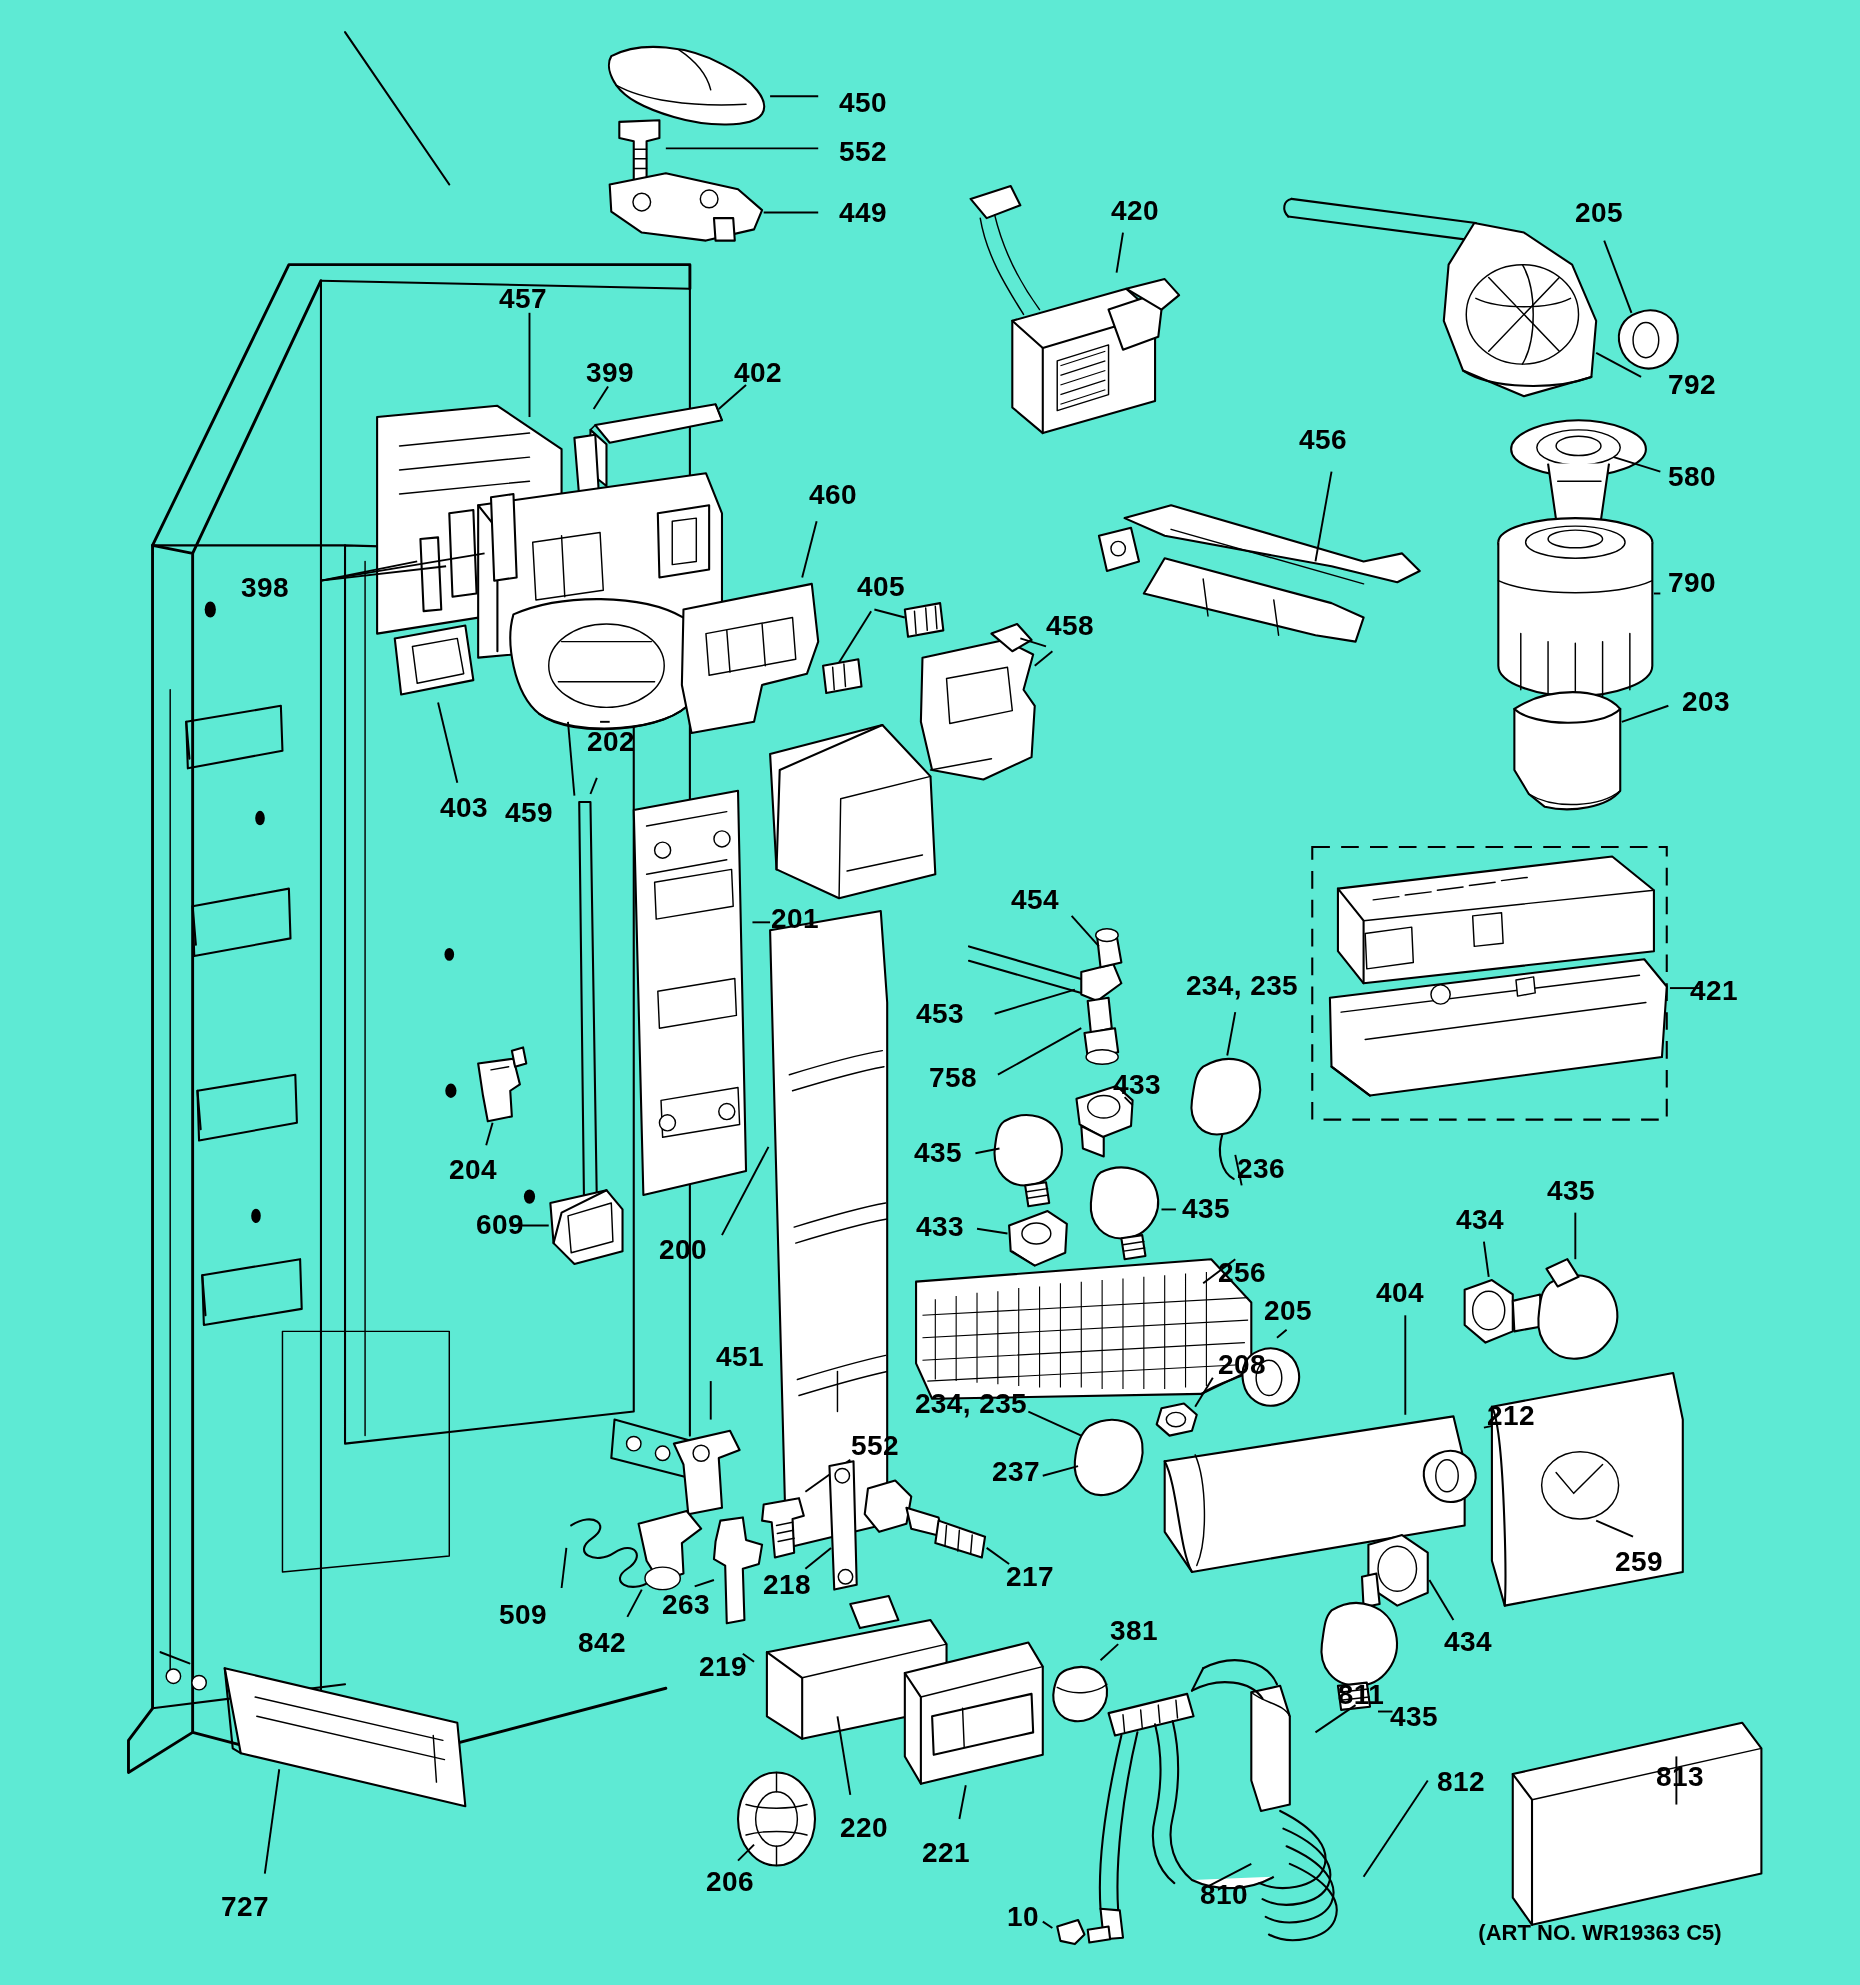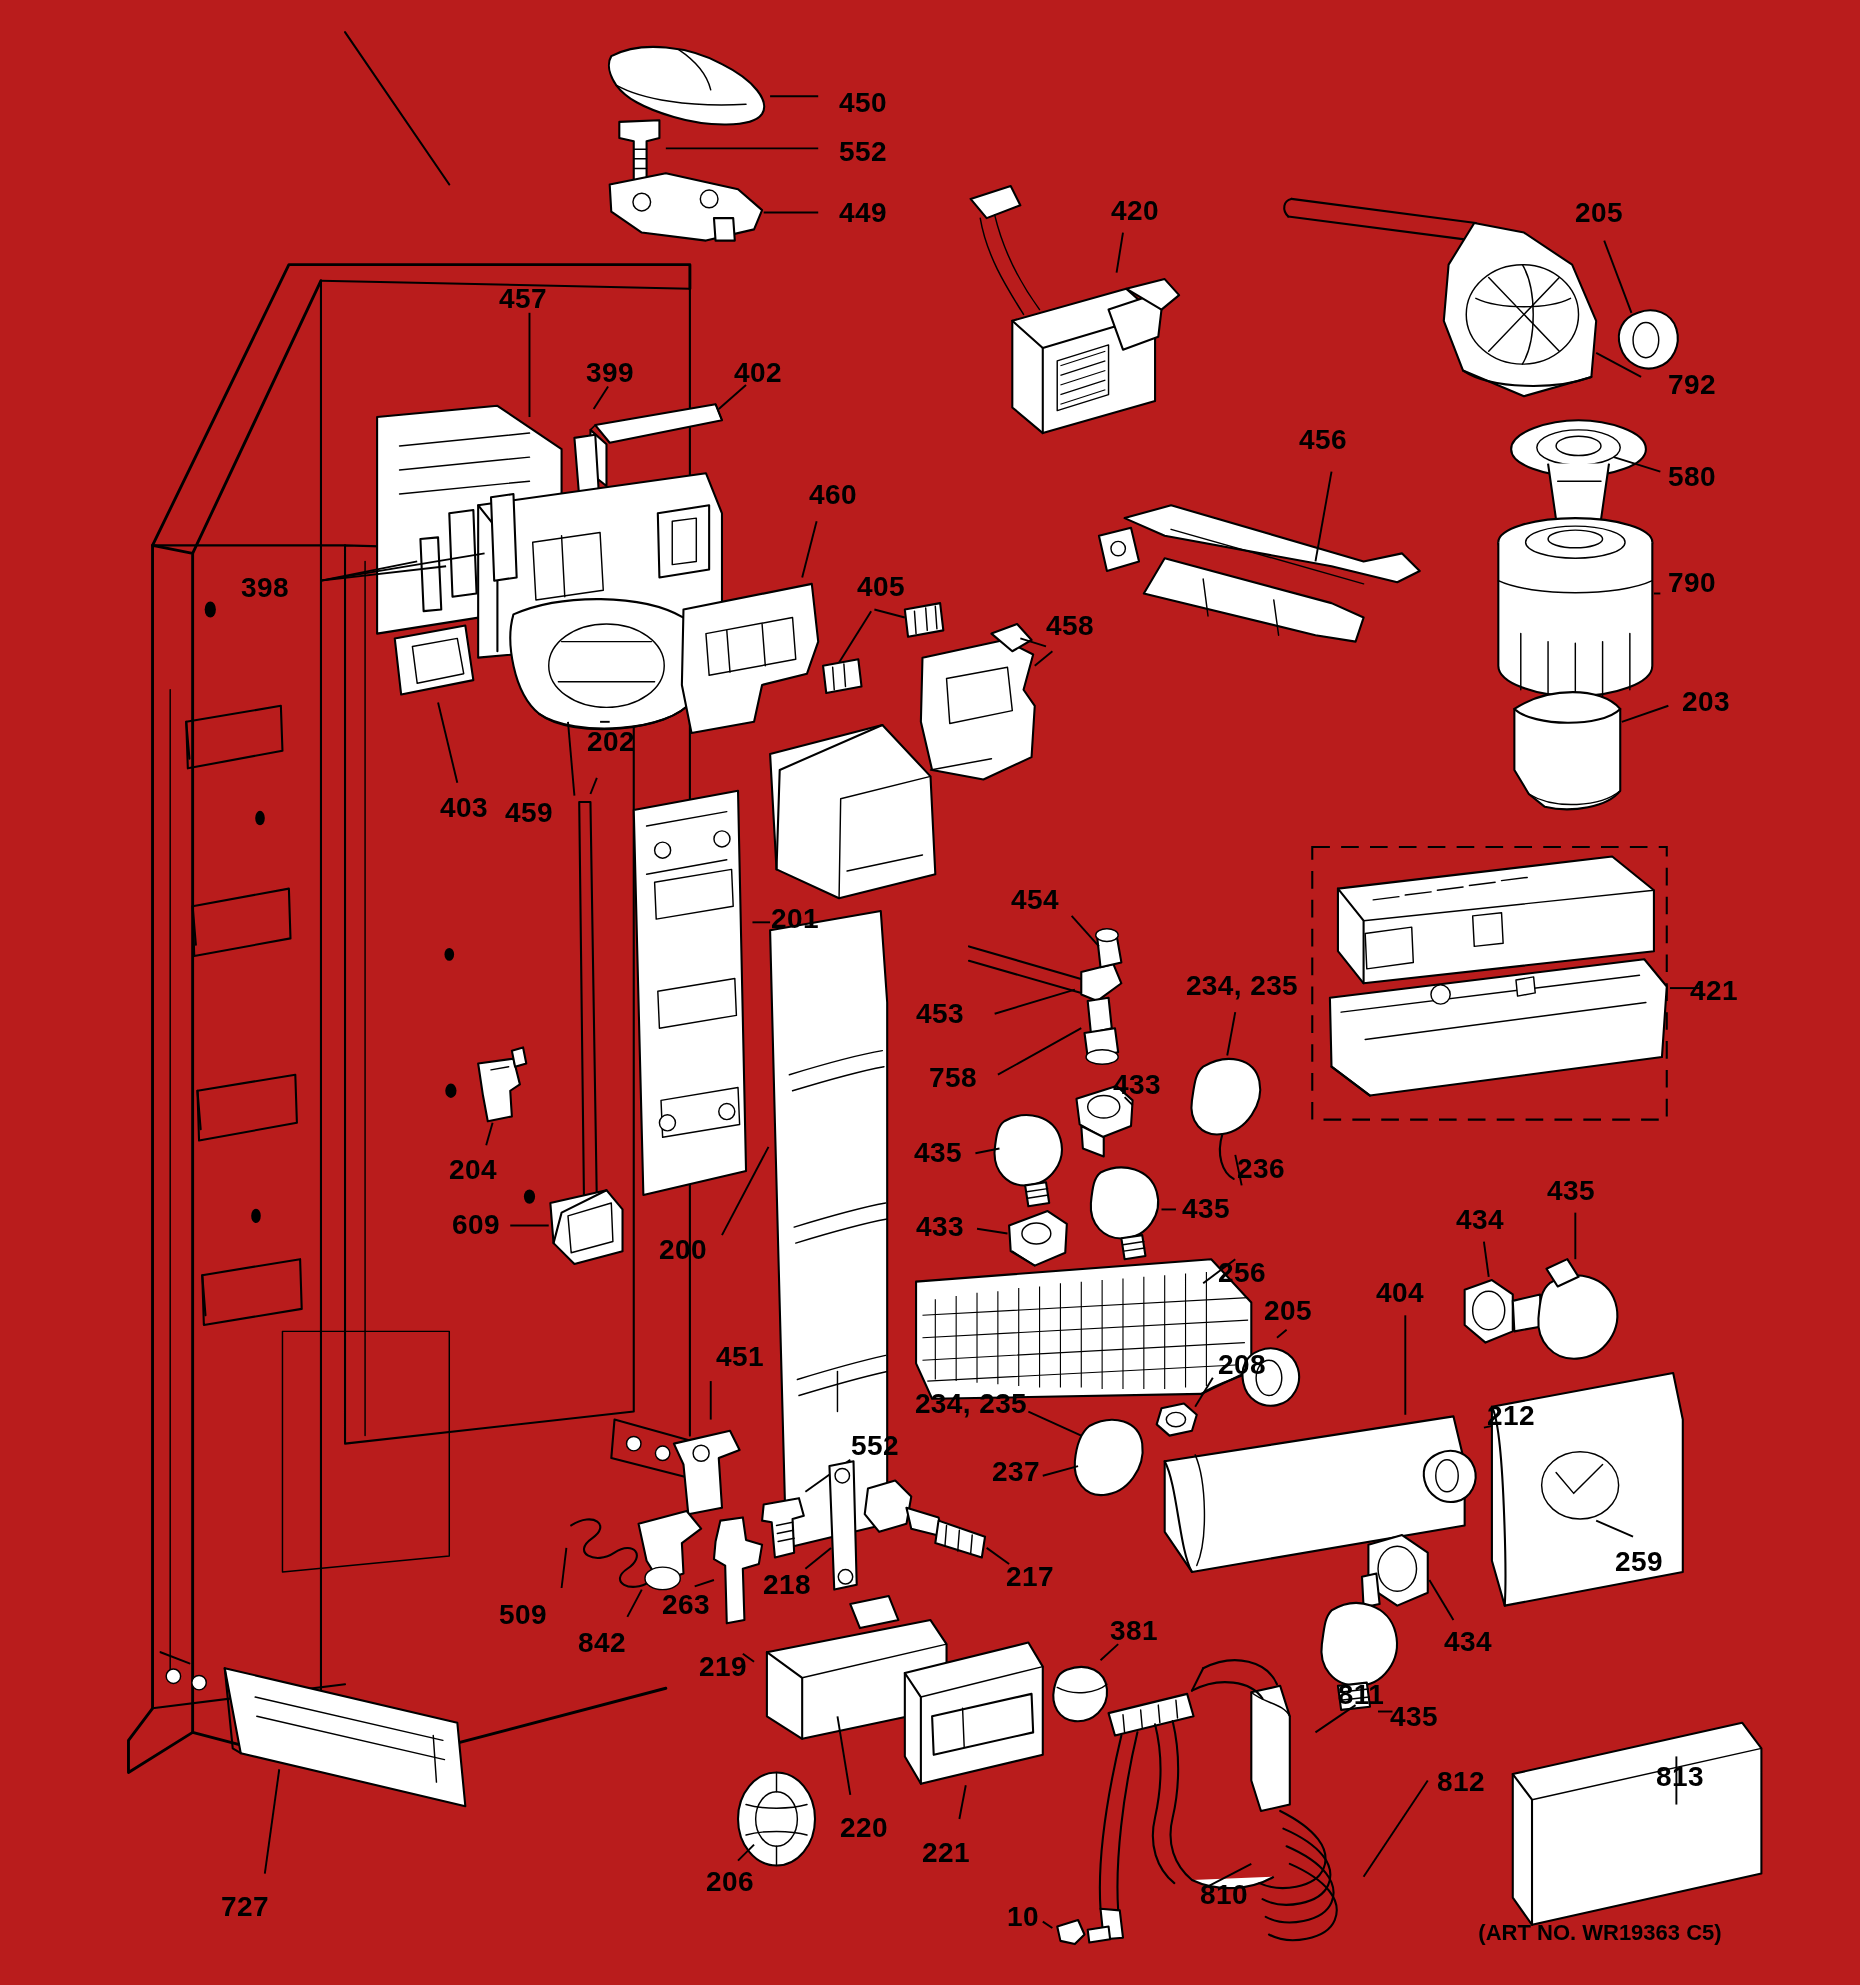--- a/index.html
+++ b/index.html
@@ -7,21 +7,21 @@
     padding: 0;
     background: #ffffff;
   }
   body {
     font-family: "Liberation Sans", sans-serif;
   }
   #sheet {
     position: relative;
     width: 1861px;
     height: 1985px;
-    background: #b91c1c;
+    background: #5eead4;
     overflow: hidden;
   }
   #art-svg {
     position: absolute;
     left: 0;
     top: 0;
     width: 1861px;
     height: 1985px;
   }
   .callout {
@@ -588,21 +588,21 @@
   <div class="callout" style="left:1714px; top:991px;">421</div>
   <div class="callout" style="left:940px; top:1014px;">453</div>
   <div class="callout" style="left:1242px; top:986px;">234, 235</div>
   <div class="callout" style="left:953px; top:1078px;">758</div>
   <div class="callout" style="left:1137px; top:1085px;">433</div>
   <div class="callout" style="left:473px; top:1170px;">204</div>
   <div class="callout" style="left:938px; top:1153px;">435</div>
   <div class="callout" style="left:1261px; top:1169px;">236</div>
   <div class="callout" style="left:940px; top:1227px;">433</div>
   <div class="callout" style="left:1206px; top:1209px;">435</div>
-  <div class="callout" style="left:476px; top:1225px;">609</div>
+  <div class="callout" style="left:500px; top:1225px;">609</div>
   <div class="callout" style="left:1571px; top:1191px;">435</div>
   <div class="callout" style="left:1480px; top:1220px;">434</div>
   <div class="callout" style="left:683px; top:1250px;">200</div>
   <div class="callout" style="left:1242px; top:1273px;">256</div>
   <div class="callout" style="left:1400px; top:1293px;">404</div>
   <div class="callout" style="left:1288px; top:1311px;">205</div>
   <div class="callout" style="left:1242px; top:1365px;">208</div>
   <div class="callout" style="left:1511px; top:1416px;">212</div>
   <div class="callout" style="left:723px; top:1357px;margin-left:17px;">451</div>
   <div class="callout" style="left:971px; top:1404px;">234, 235</div>

